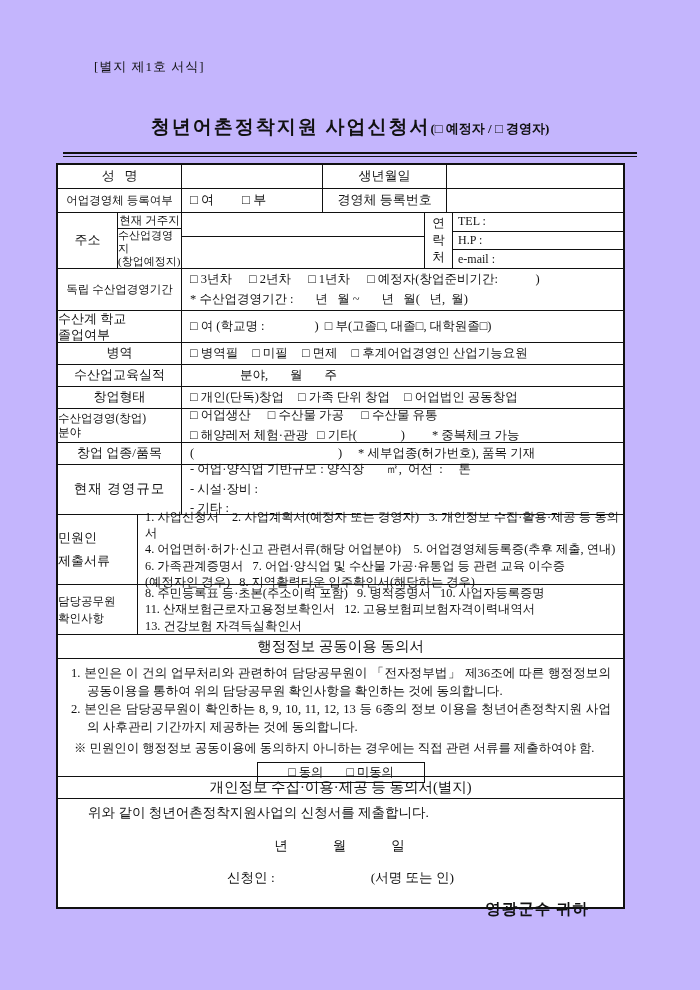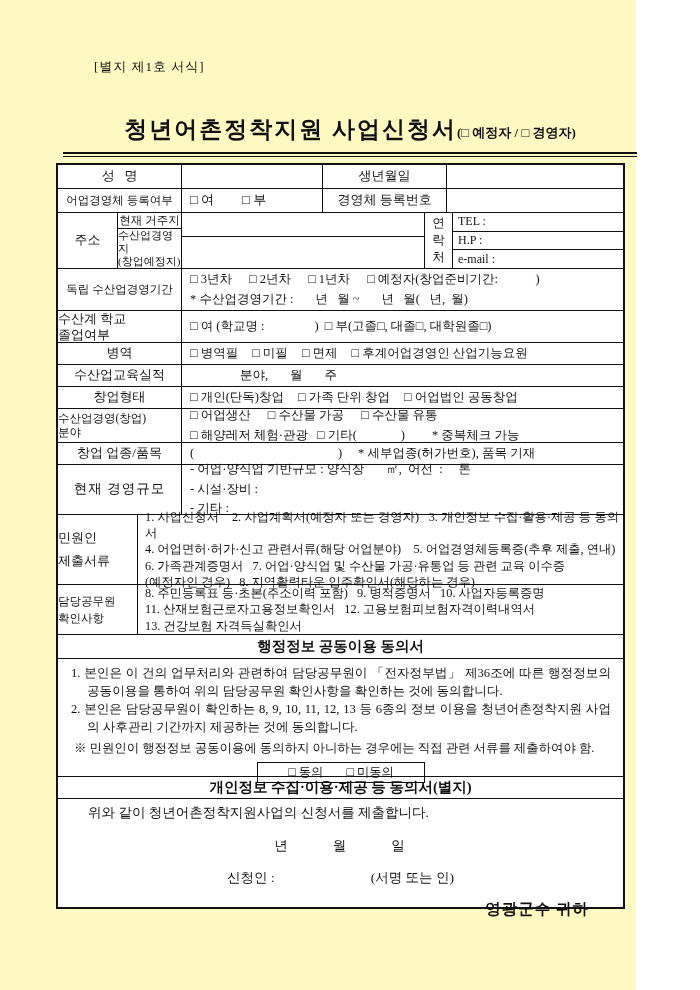--- a/index.html
+++ b/index.html
@@ -3,26 +3,26 @@
 <meta charset="utf-8">
 <style>
   * { margin:0; padding:0; box-sizing:border-box; }
   html,body { background:#ffffff; }
   body {
     width:700px; height:990px;
     font-family:"Liberation Serif","DejaVu Serif",serif;
     color:#111; position:relative; overflow:hidden;
   }
   [data-bind] { white-space:pre-wrap; }
-  #page { position:relative; width:636px; height:990px; background:#fef9c3; }
+  #page { position:relative; width:700px; height:990px; background:#c4b5fd; }
 
   .corner-note { position:absolute; top:58px; left:94px; font-size:13px; letter-spacing:1px; }
 
   .title-wrap { position:absolute; top:114px; left:0; width:700px; text-align:center; }
-  .title-main { font-size:23px; font-weight:bold; letter-spacing:2px; }
+  .title-main { font-size:19px; font-weight:bold; letter-spacing:2px; }
   .title-suffix { font-size:13px; font-weight:bold; }
 
   .dbl { position:absolute; top:152px; left:63px; width:574px; height:5px;
          border-top:2.5px solid #111; border-bottom:1.5px solid #111; }
 
   .tbl { position:absolute; top:163px; left:56px; width:569px; border:2px solid #111; background:#fff; }
   .row { display:flex; border-bottom:1px solid #111; align-items:stretch; }
   .row:last-child { border-bottom:none; }
   .cell { border-right:1px solid #111; display:flex; align-items:center; justify-content:center;
           text-align:center; font-size:13px; line-height:1.25; }
@@ -46,21 +46,21 @@
   .w-clabel { width:28px; } .w-cval { flex:1; }
   .w-doclabel { width:80px; } .w-doccontent { flex:1; }
   .w-content { flex:1; }
 
   .contact-label { align-items:center; justify-content:center; font-size:12.5px; line-height:1.35; }
   .contact-row { justify-content:flex-start; padding-left:5px; font-size:12px; text-align:left; }
 
   .doc-lines { padding:3px 4px 3px 7px; font-size:12.3px; line-height:1.33; text-align:justify; width:100%; }
   .doc-lines > div { white-space:pre-wrap; }
 
-  .section-head { width:100%; text-align:center; font-weight:bold; font-size:14.5px;
+  .section-head { width:100%; text-align:center; font-weight:normal; font-size:14.5px;
                   display:flex; align-items:center; justify-content:center; }
 
   .consent-body { width:100%; padding:5px 12px 3px 13px; font-size:12.6px; line-height:1.43; }
   .hang { padding-left:16px; text-indent:-16px; text-align:justify; }
   .consent-note { margin-top:4px; padding-left:3px; font-size:12.4px; }
   .agree-box { width:fit-content; margin:4px auto 0; border:1.5px solid #111; padding:1px 20px; font-size:12.3px; }
   .agree-box span { margin:0 10px; }
 
   .footer-block { width:100%; padding-top:5px; font-size:13.5px; }
   .f-submit { padding-left:30px; }

